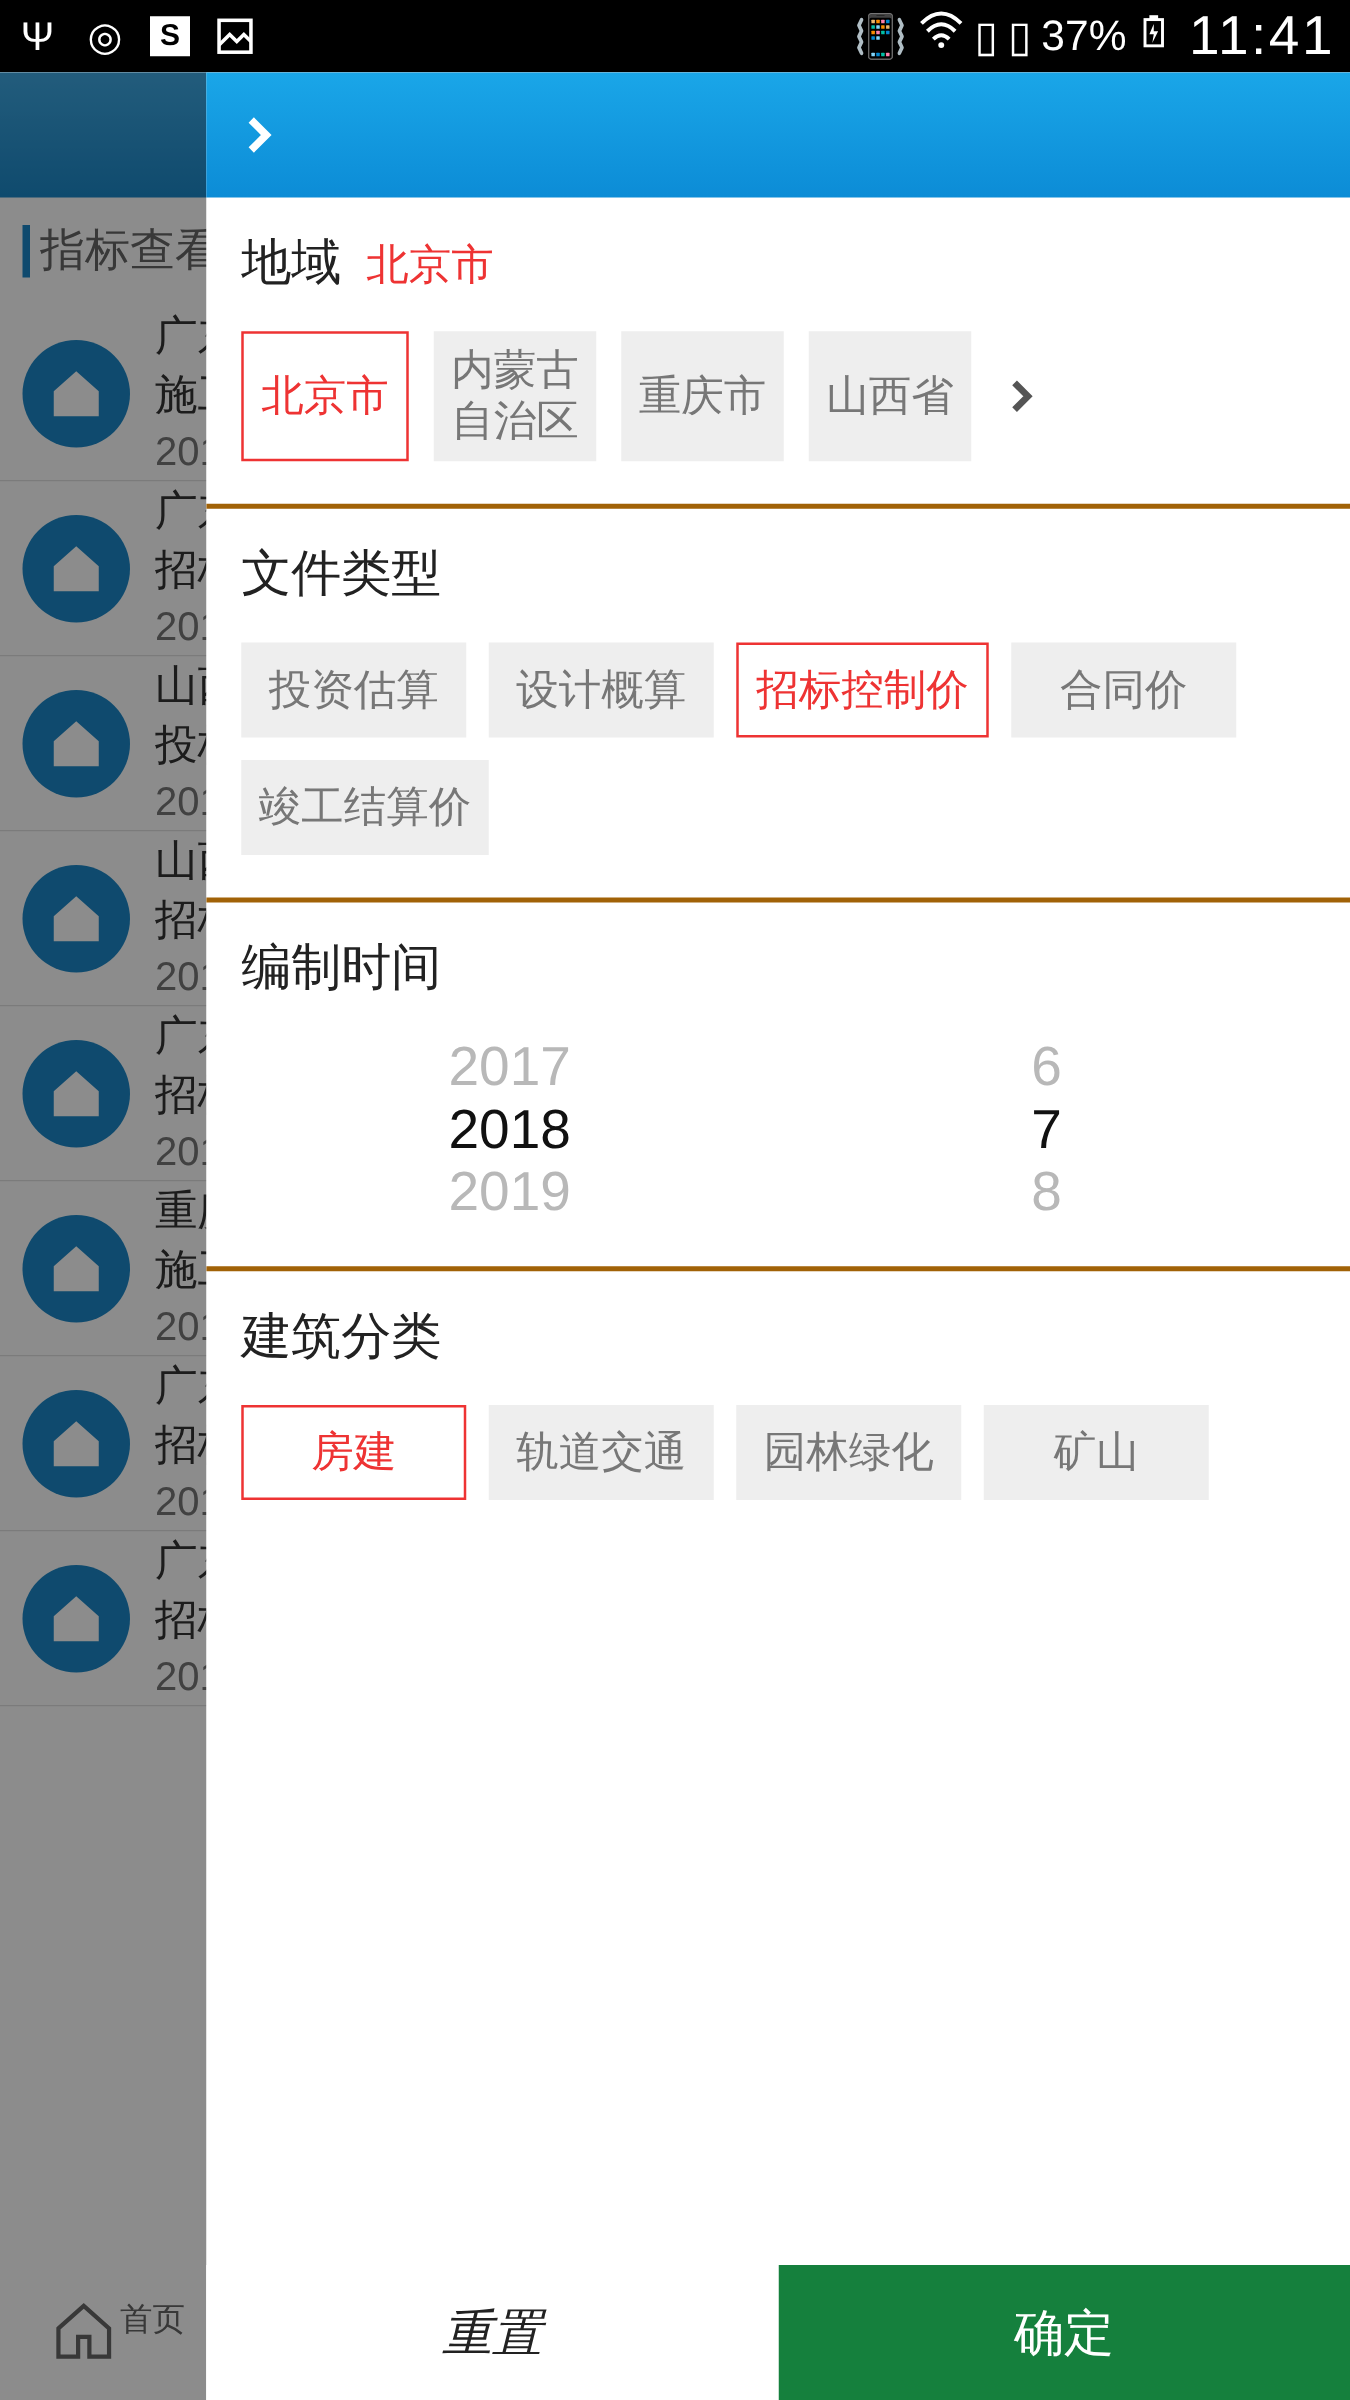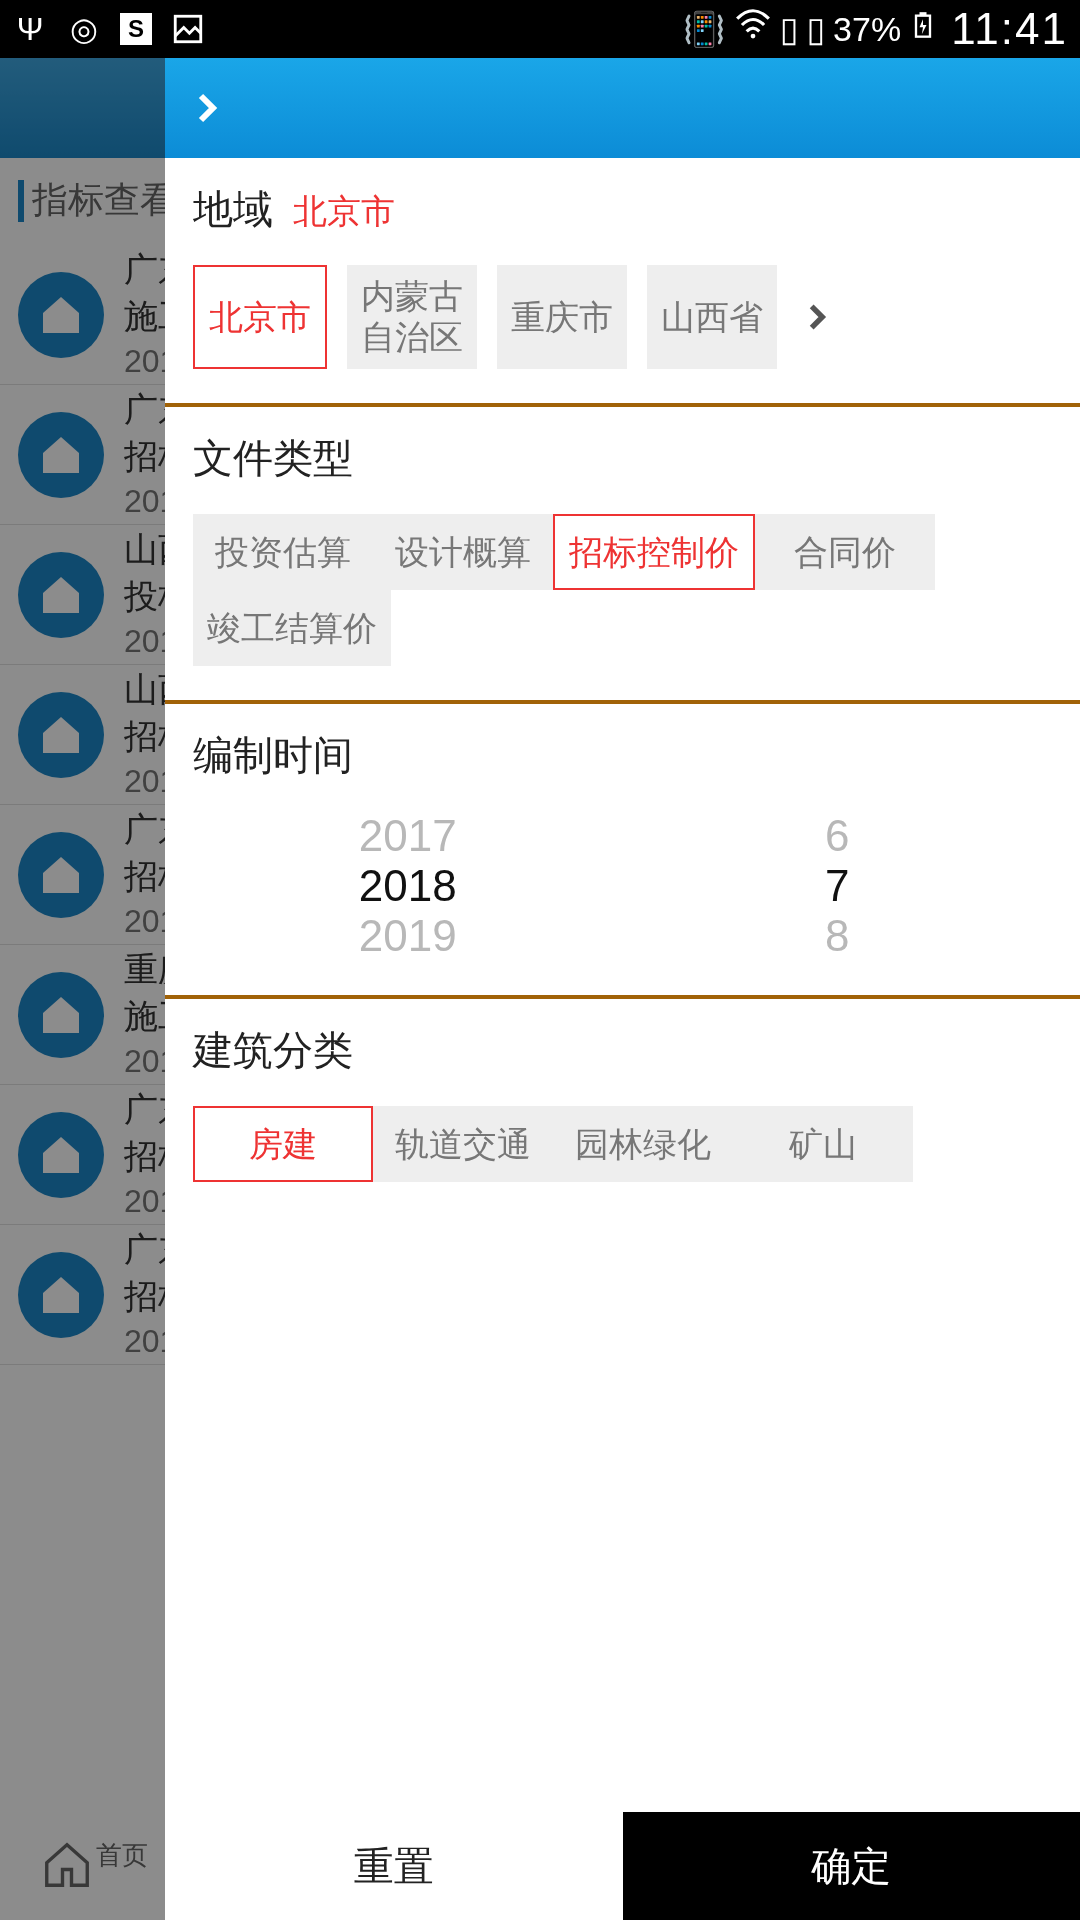--- a/index.html
+++ b/index.html
@@ -119,21 +119,21 @@
       color: #222;
       margin-bottom: 28px;
     }
     .sec-header .selected { color: #e33; font-size: 34px; }
 
     .chip-row {
       display: flex;
       gap: 20px;
       align-items: center;
     }
-    .chip-wrap { display: flex; flex-wrap: wrap; }
+    .chip-wrap { display: flex; flex-wrap: wrap; gap: 18px; }
     .chip {
       min-width: 130px;
       height: 104px;
       background: #eee;
       color: #777;
       font-size: 34px;
       display: flex; align-items: center; justify-content: center;
       padding: 0 14px;
       text-align: center;
       line-height: 1.2;
@@ -161,22 +161,22 @@
 
     .panel-footer {
       height: 108px;
       display: flex;
     }
     .footer-btn {
       flex: 1;
       display: flex; align-items: center; justify-content: center;
       font-size: 40px;
     }
-    .footer-btn.reset { background: #fff; color: #222; }
-    .footer-btn.confirm { background: #000000; color: #fff; }
+    .footer-btn.reset { background: #fff; color: #222; font-style: italic; }
+    .footer-btn.confirm { background: #15803d; color: #fff; }
   </style>
 </head>
 <body>
 
 <div class="status-bar">
   <div class="status-left">
     <span class="status-icon">Ψ</span>
     <span class="status-icon">◎</span>
     <span class="status-icon" style="background:#fff;color:#000;width:32px;height:32px;font-size:24px;font-weight:bold;">S</span>
     <span class="status-icon">

